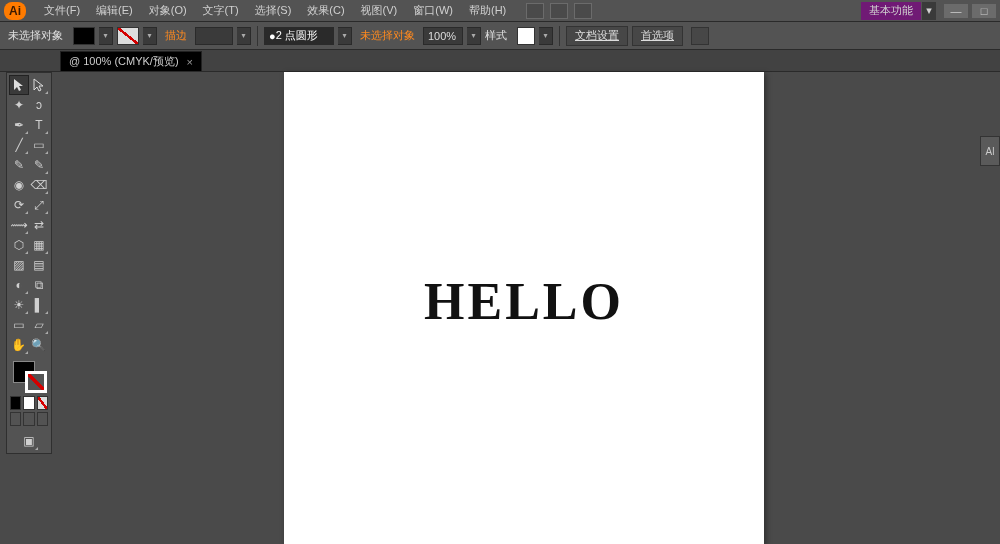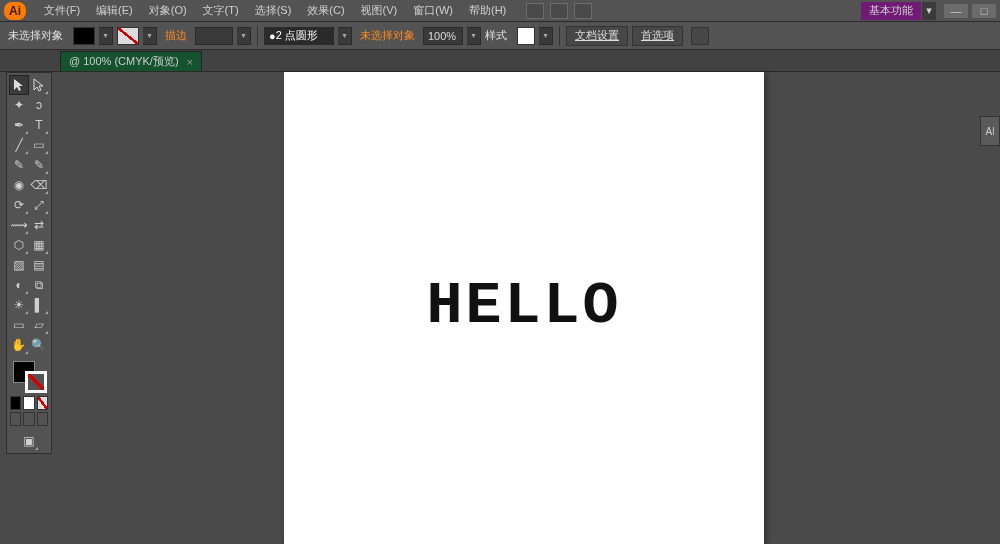--- a/index.html
+++ b/index.html
@@ -25,21 +25,21 @@
   .swatch.white { background: #fff; }
   .null-sw { width: 22px; height: 18px; border: 1px solid #333; background: linear-gradient(to top right, #ddd 45%, #d40000 45%, #d40000 55%, #ddd 55%); }
   .thin-input { width: 60px; height: 18px; background: #3a3a3a; border: 1px solid #2a2a2a; color: #ddd; padding: 0 4px; display: flex; align-items: center; }
   .dd-arrow { width: 14px; height: 18px; background: #3a3a3a; border: 1px solid #2a2a2a; border-left: none; display: flex; align-items: center; justify-content: center; font-size: 8px; color: #aaa; }
   .ctl-btn { height: 20px; padding: 0 8px; background: #474747; border: 1px solid #333; display: flex; align-items: center; color: #ddd; text-decoration: underline; }
   .pref-icon { width: 18px; height: 18px; border: 1px solid #333; background: #474747; margin-left: 4px; }
   .ctl-sep { width: 1px; height: 20px; background: #333; margin: 0 2px; }
 
   
   .doctab-row { height: 22px; background: #424242; border-bottom: 1px solid #2a2a2a; display: flex; align-items: flex-end; padding-left: 60px; }
-  .doctab { background: #14532d; height: 20px; padding: 0 8px; display: flex; align-items: center; border: 1px solid #222; border-bottom: none; font-size: 11px; color: #ccc; }
+  .doctab { background: #000000; height: 20px; padding: 0 8px; display: flex; align-items: center; border: 1px solid #222; border-bottom: none; font-size: 11px; color: #ccc; }
   .doctab .x { margin-left: 8px; color: #999; }
 
   
   .toolbox { position: absolute; left: 6px; top: 72px; width: 46px; background: #535353; border: 1px solid #2f2f2f; display: flex; flex-wrap: wrap; padding: 2px; }
   .tool { width: 20px; height: 20px; display: flex; align-items: center; justify-content: center; margin: 0 0 0 0; color: #d0d0d0; font-size: 12px; position: relative; }
   .tool.selected { background: #3a3a3a; border: 1px solid #222; }
   .tool .tri { position: absolute; right: 1px; bottom: 1px; width: 0; height: 0; border-right: 3px solid #aaa; border-top: 3px solid transparent; }
   .fillstroke { width: 42px; height: 36px; position: relative; margin-top: 4px; }
   .fill-sq { position: absolute; left: 4px; top: 2px; width: 22px; height: 22px; background: #000; border: 1px solid #888; }
   .stroke-sq { position: absolute; left: 16px; top: 12px; width: 22px; height: 22px; background: #535353; border: 3px solid #fff; }
@@ -47,24 +47,24 @@
   .tiny-row { display: flex; width: 100%; }
   .tiny { width: 14px; height: 14px; border: 1px solid #333; margin: 1px; }
   .tiny.black { background: #000; }
   .tiny.white { background: #fff; }
   .tiny.nullc { background: linear-gradient(to top right, #ddd 42%, #d40000 42%, #d40000 58%, #ddd 58%); }
   .tbox-row { display: flex; }
 
   
   .workspace { position: absolute; left: 58px; top: 72px; right: 0; bottom: 0; background: #4a4a4a; }
   .artboard { position: absolute; left: 226px; top: 0; width: 480px; height: 472px; background: #fff; box-shadow: 2px 2px 6px rgba(0,0,0,0.4); }
-  .canvas-text { position: absolute; left: 50%; top: 200px; transform: translateX(-50%); font-size: 60px; font-weight: 900; letter-spacing: 3px; color: #111; font-family: Liberation Mono, monospace; }
-
-  
-  .rpanel { position: absolute; right: 0; top: 116px; width: 20px; height: 30px; background: #5a5a5a; border: 1px solid #333; display: flex; align-items: center; justify-content: center; font-size: 10px; color: #ccc; }
+  .canvas-text { position: absolute; left: 50%; top: 200px; transform: translateX(-50%); font-size: 52px; font-weight: 900; letter-spacing: 3px; color: #111; font-family: Liberation Serif, serif; }
+
+  
+  .rpanel { position: absolute; right: 0; top: 136px; width: 20px; height: 30px; background: #5a5a5a; border: 1px solid #333; display: flex; align-items: center; justify-content: center; font-size: 10px; color: #ccc; }
 
   svg { display: block; }
 </style>
 </head>
 <body>
 
 <div class="menubar">
   <div class="app-icon">Ai</div>
   <div class="menu-item">文件(F)</div>
   <div class="menu-item">编辑(E)</div>

